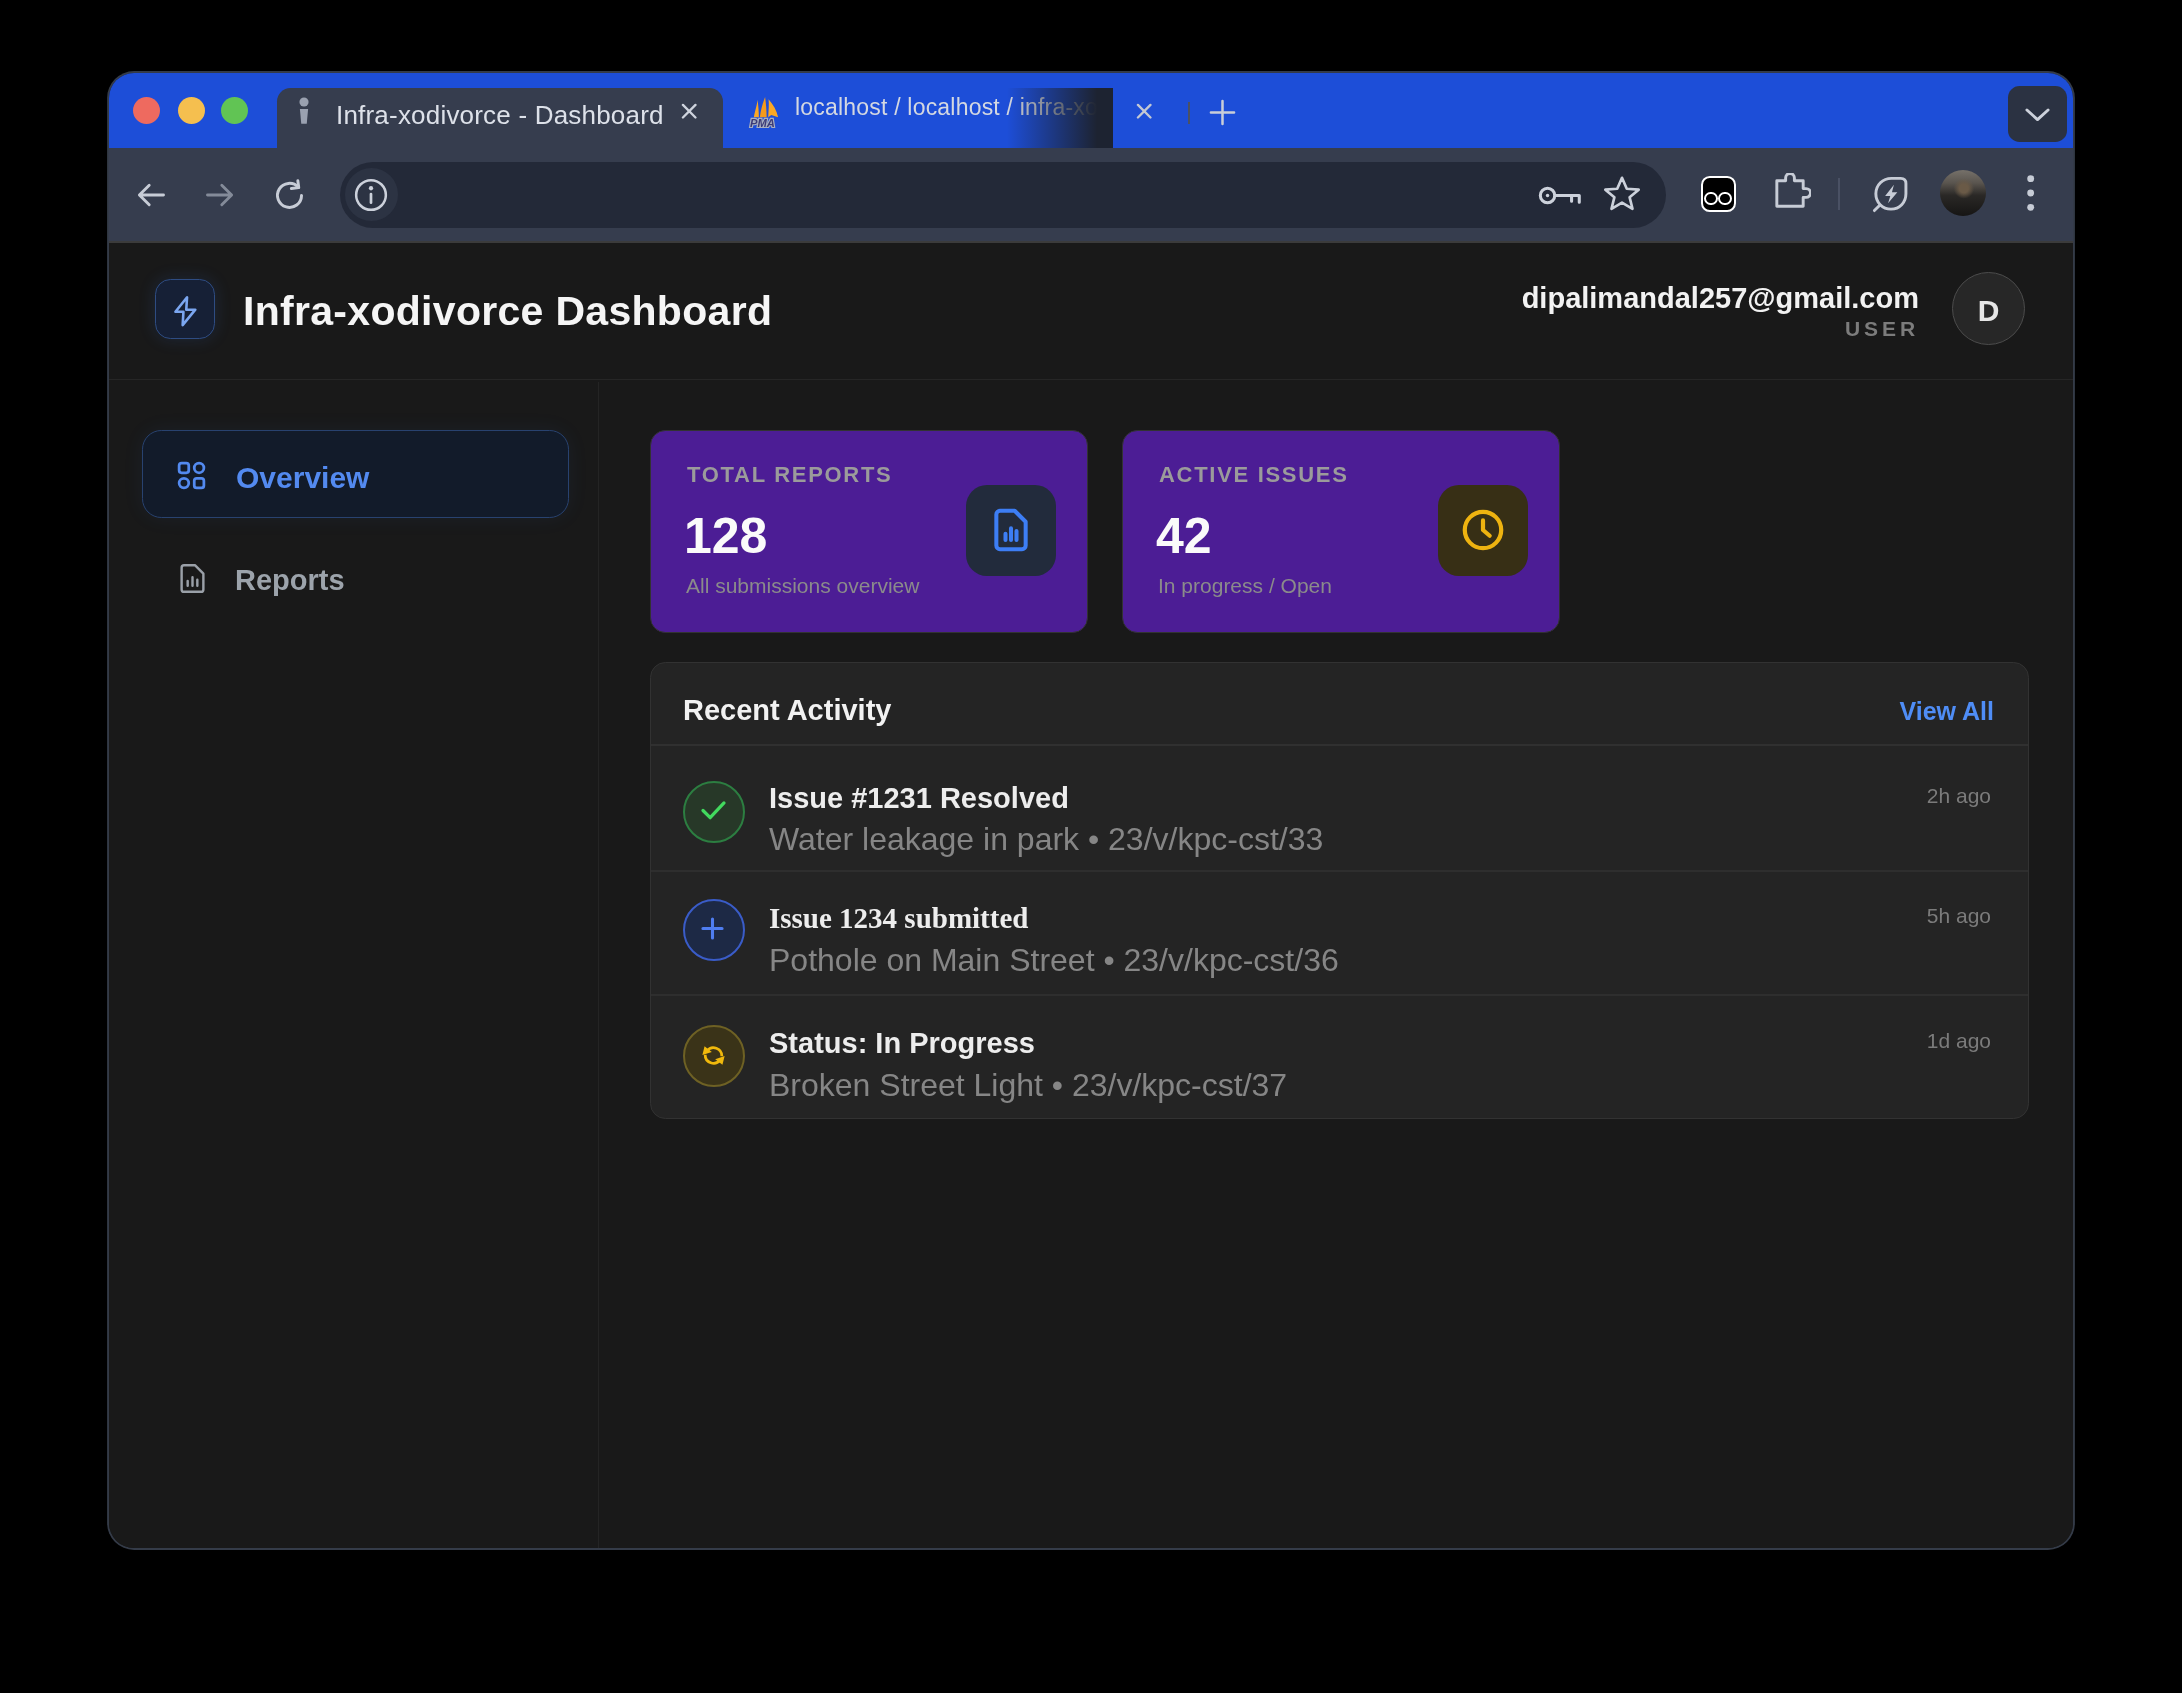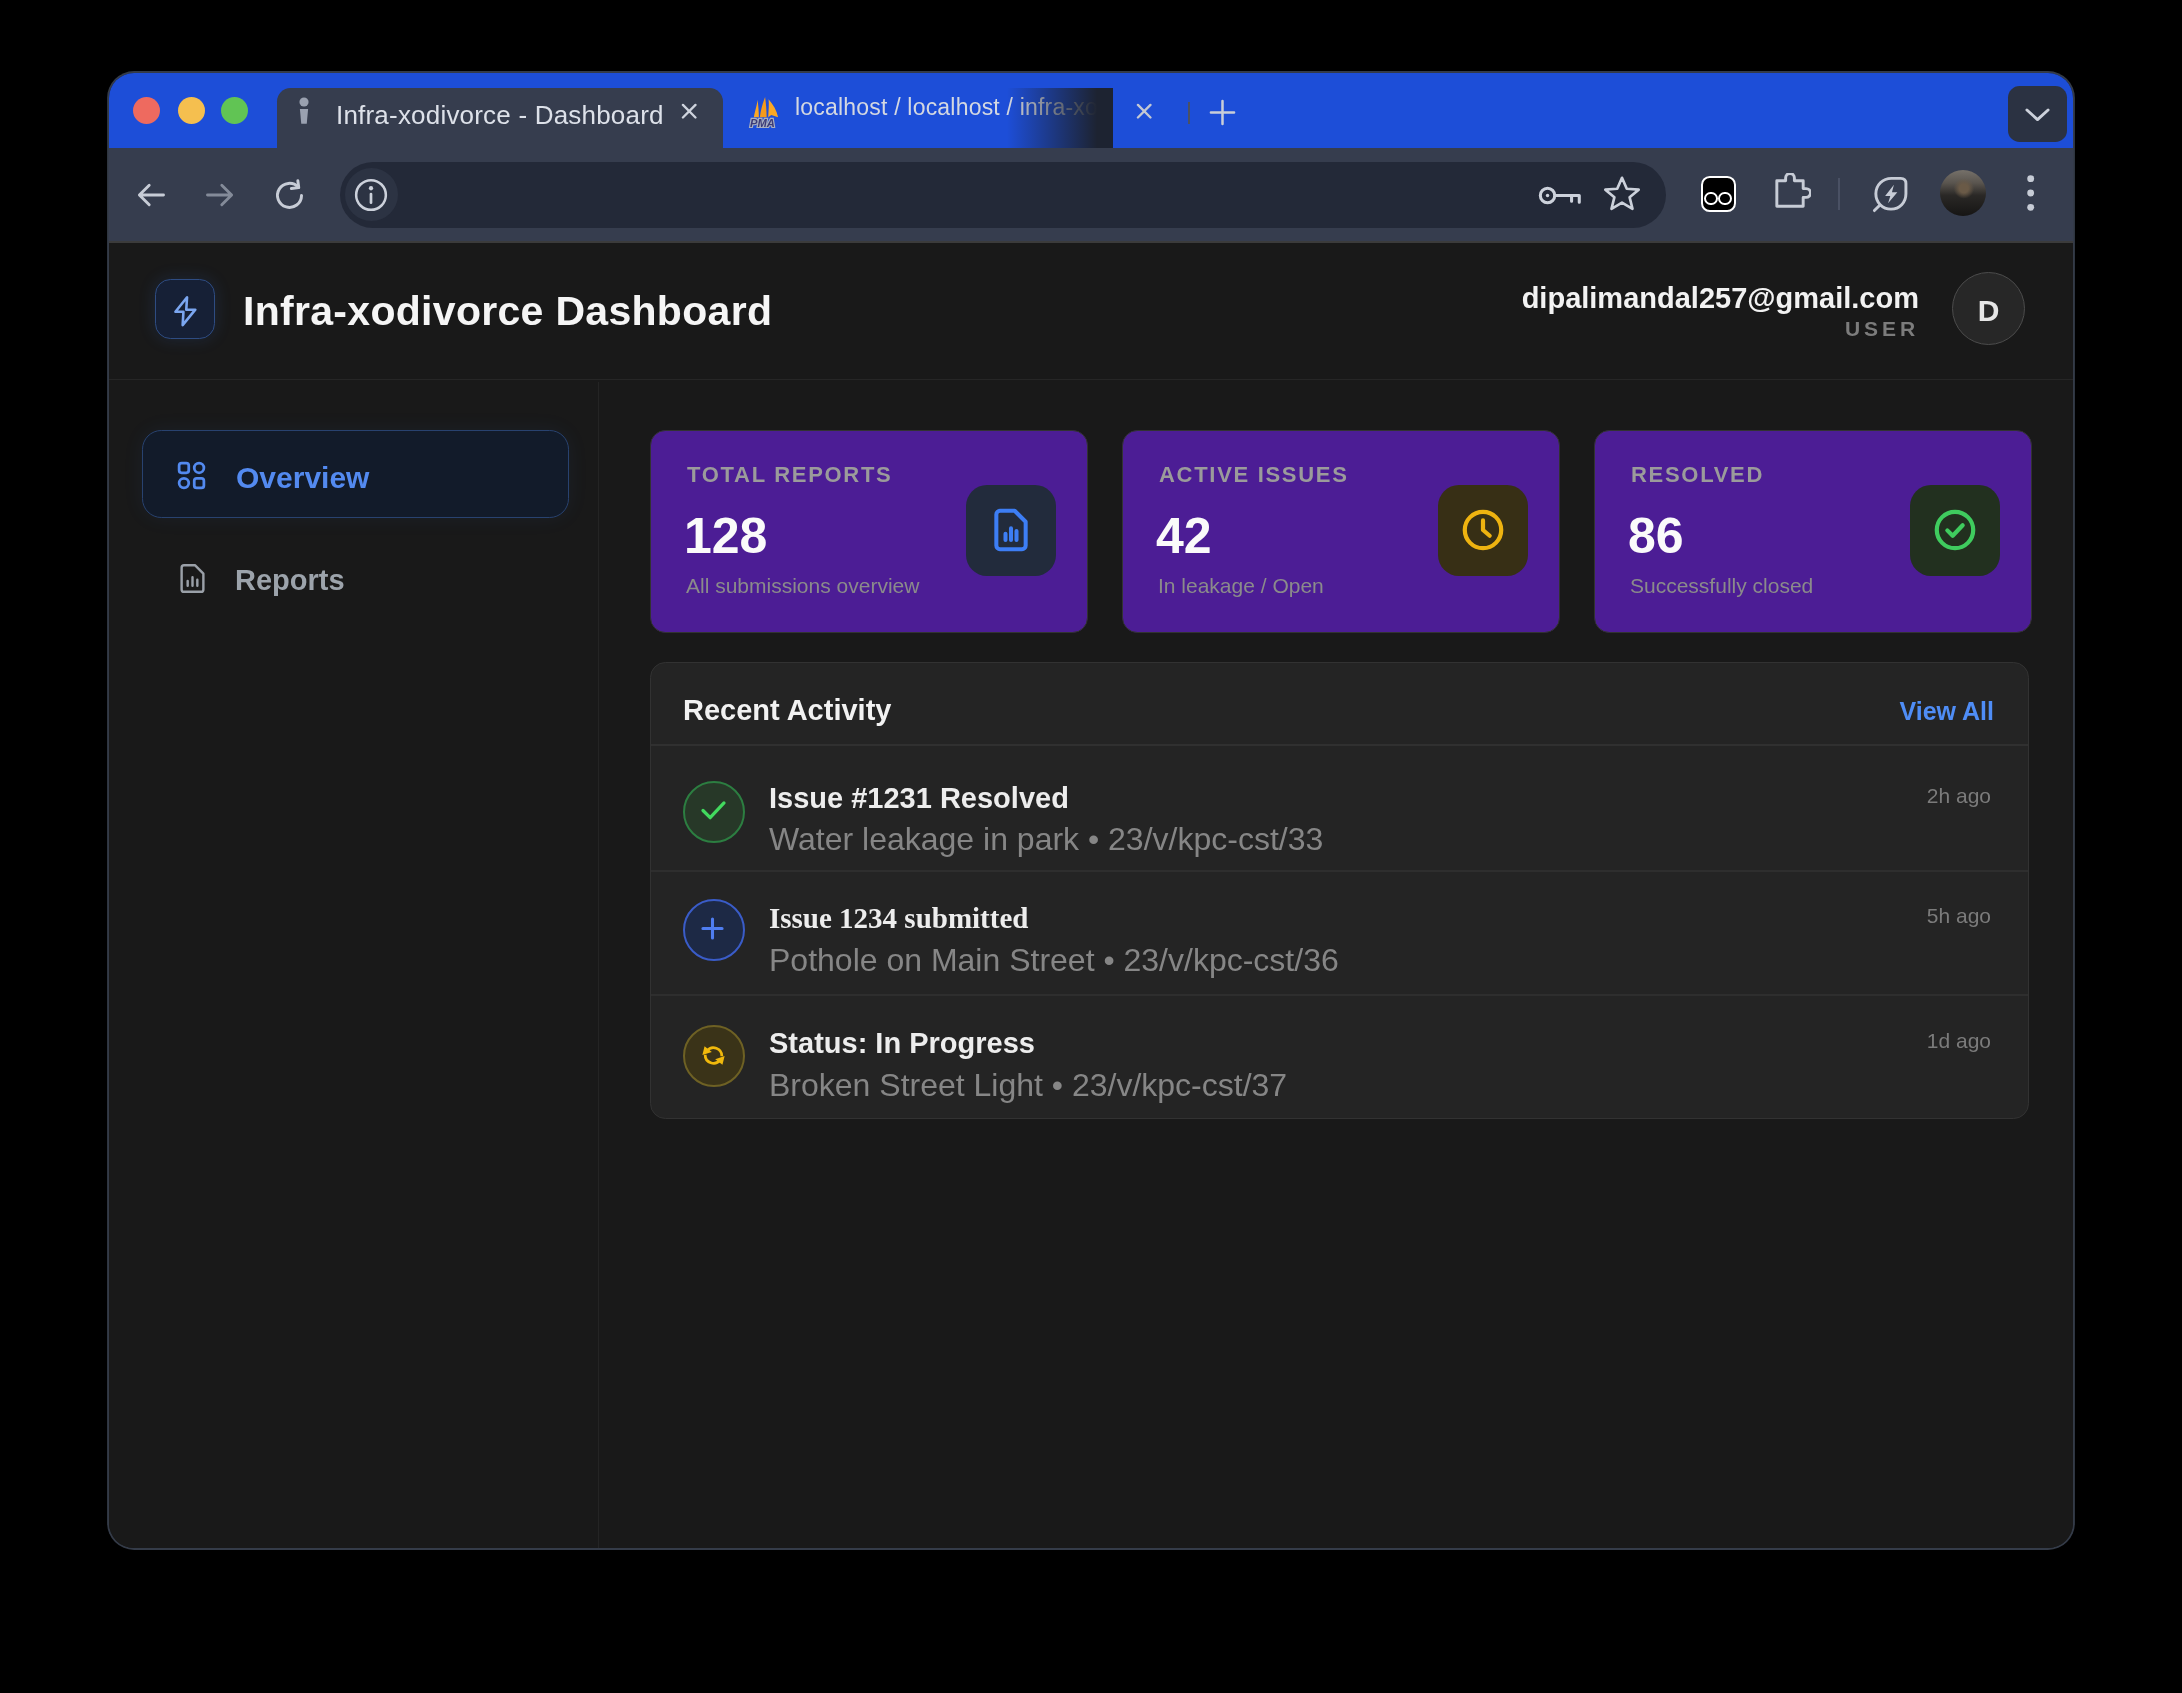--- a/index.html
+++ b/index.html
@@ -168,36 +168,25 @@
       <div class="statico" style="background:#222b3c;">
         <svg style="position:absolute;left:23px;top:22px;" width="44" height="46" viewBox="0 0 24 25">
           <path d="M14 2 L6 2 A 2 2 0 0 0 4 4 L4 21 A 2 2 0 0 0 6 23 L18 23 A 2 2 0 0 0 20 21 L20 8 Z" stroke="#3d7ef5" stroke-width="2.2" fill="none" stroke-linejoin="round"></path>
           <path d="M9 18 L9 14.5 M12 18 L12 11.5 M15 18 L15 13" stroke="#3d7ef5" stroke-width="2.2" fill="none" stroke-linecap="round"></path>
         </svg>
       </div>
     </div>
     <div class="card" style="left:1013px;top:189px;width:438px;height:203px;">
       <div class="statlabel">ACTIVE ISSUES</div>
       <div class="statnum">42</div>
-      <div class="statsub">In leakage / Open</div>
+      <div class="statsub">In progress / Open</div>
       <div class="statico" style="background:#372f15;">
         <svg style="position:absolute;left:22px;top:22px;" width="46" height="46" viewBox="0 0 24 24">
           <circle cx="12" cy="12" r="9.5" stroke="#eeb310" stroke-width="2.2" fill="none"></circle>
           <path d="M12 7 L12 12 L15.5 15" stroke="#eeb310" stroke-width="2.2" fill="none" stroke-linecap="round" stroke-linejoin="round"></path>
-        </svg>
-      </div>
-    </div>
-    <div class="card" style="left:1485px;top:189px;width:438px;height:203px;">
-      <div class="statlabel">RESOLVED</div>
-      <div class="statnum">86</div>
-      <div class="statsub">Successfully closed</div>
-      <div class="statico" style="background:#22301f;">
-        <svg style="position:absolute;left:22px;top:22px;" width="46" height="46" viewBox="0 0 24 24">
-          <circle cx="12" cy="12" r="9.5" stroke="#3fcc5e" stroke-width="2.2" fill="none"></circle>
-          <path d="M8 12.2 L10.8 15 L16 9.5" stroke="#3fcc5e" stroke-width="2.2" fill="none" stroke-linecap="round" stroke-linejoin="round"></path>
         </svg>
       </div>
     </div>
 
     <div class="card" style="left:541px;top:421px;width:1379px;height:457px;background:#242424;">
       <div style="position:absolute;left:32px;top:31px;font-size:29px;font-weight:bold;color:#f2f2f2;">Recent Activity</div>
       <div style="position:absolute;right:34px;top:34px;font-size:25px;font-weight:bold;color:#4f8df6;">View All</div>
       <div style="position:absolute;left:0;top:81px;width:100%;height:1.9px;background:#303030;"></div>
 
       <div class="acticon" style="top:118px;background:#273828;border:2.9px solid #2c7e41;">

